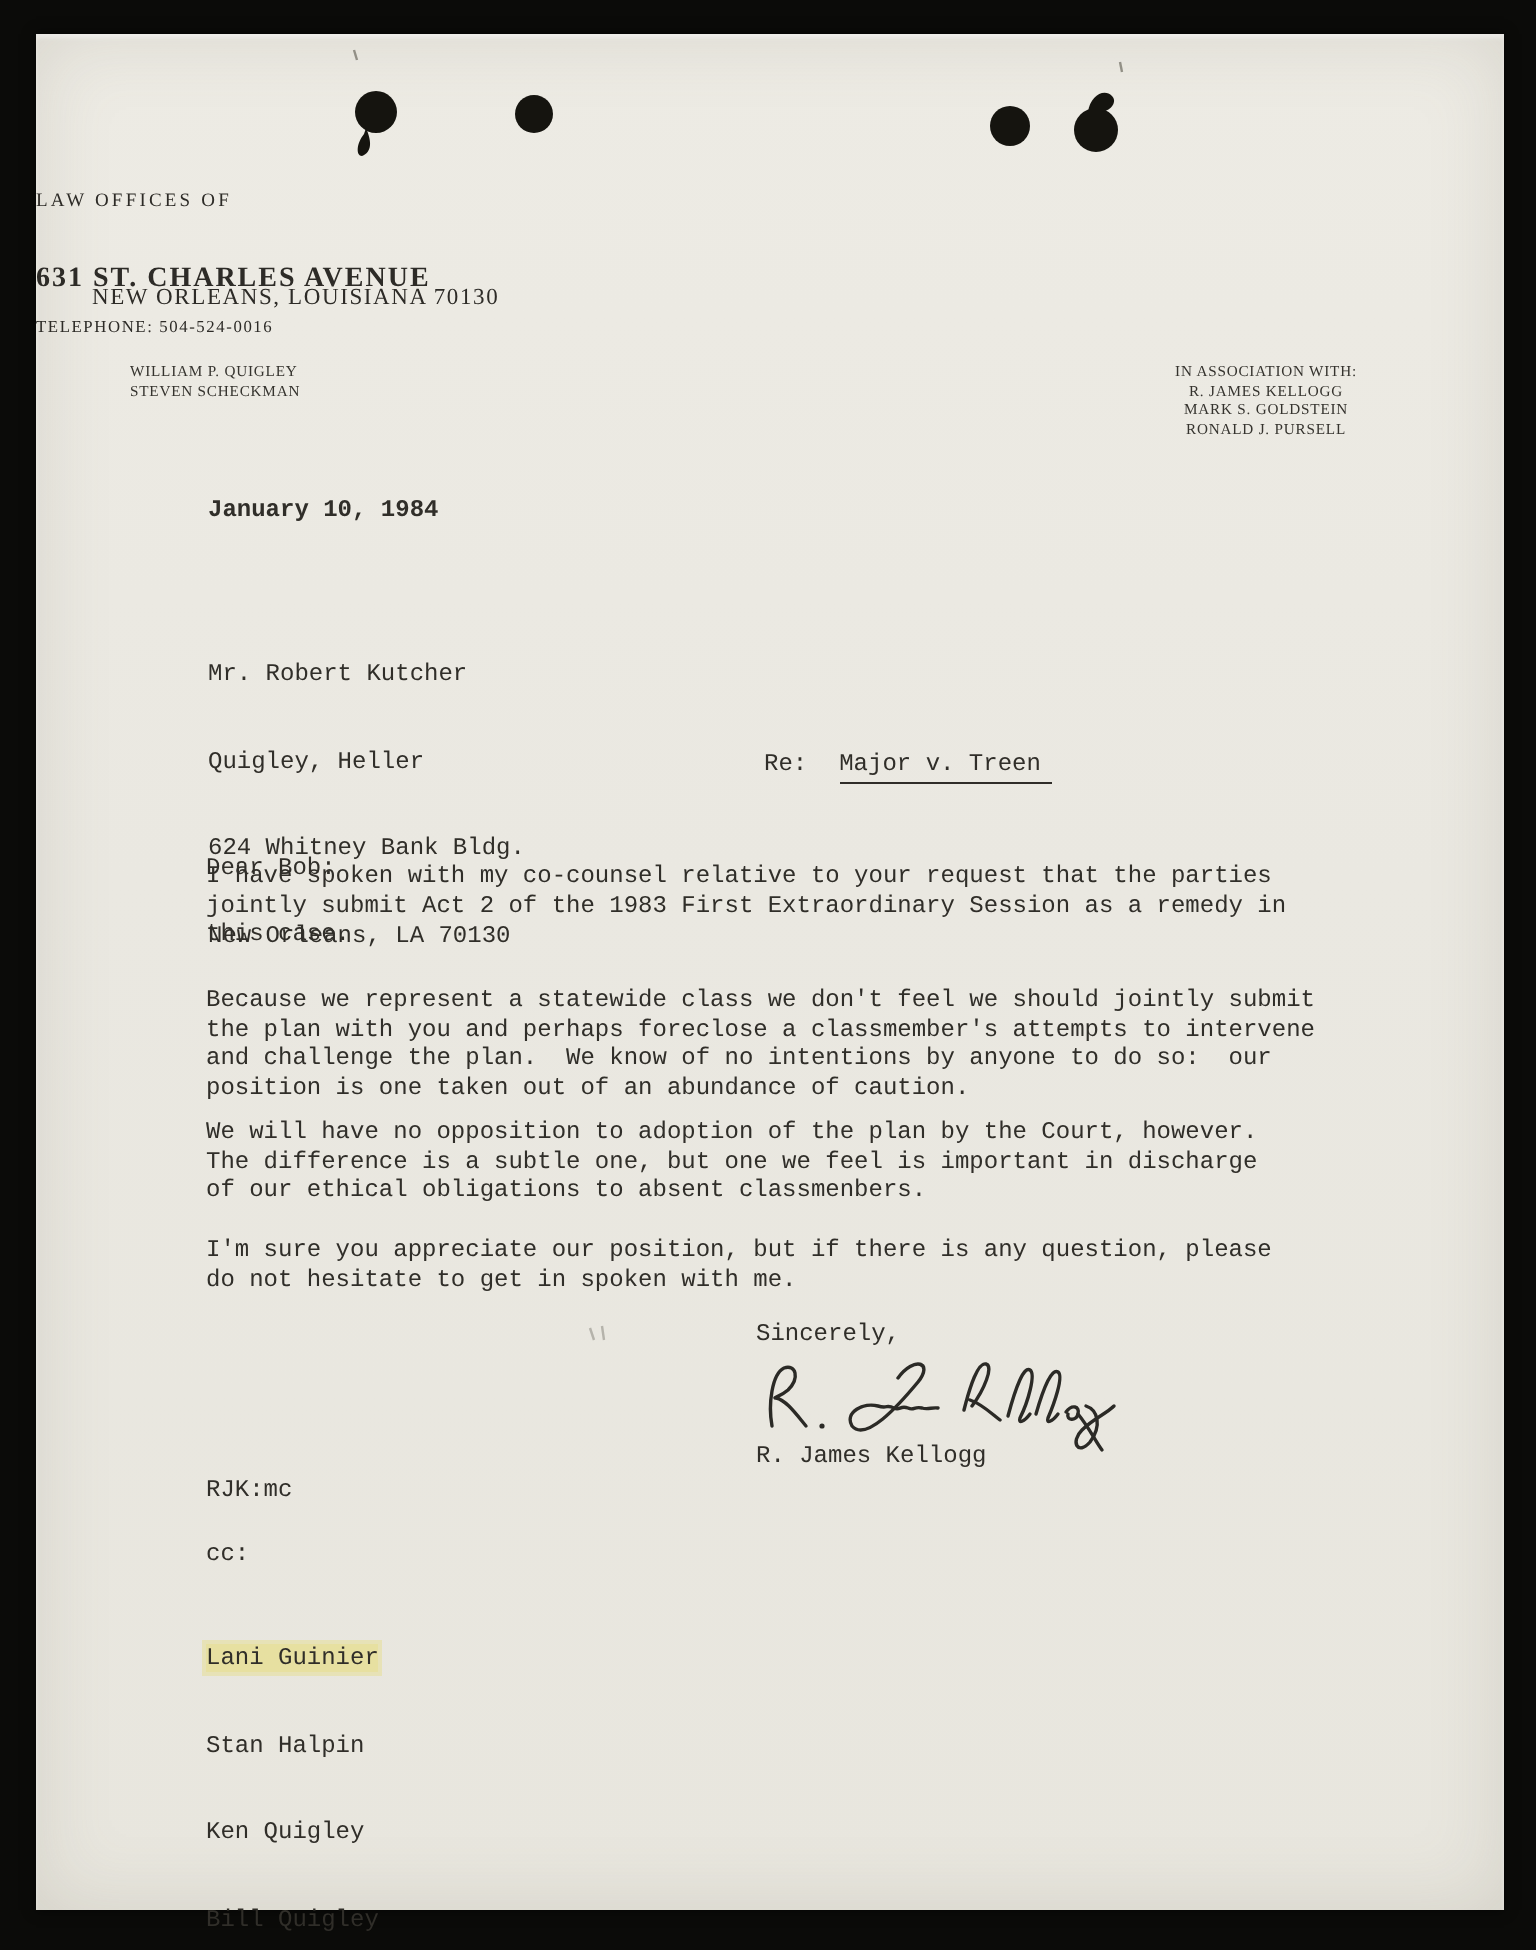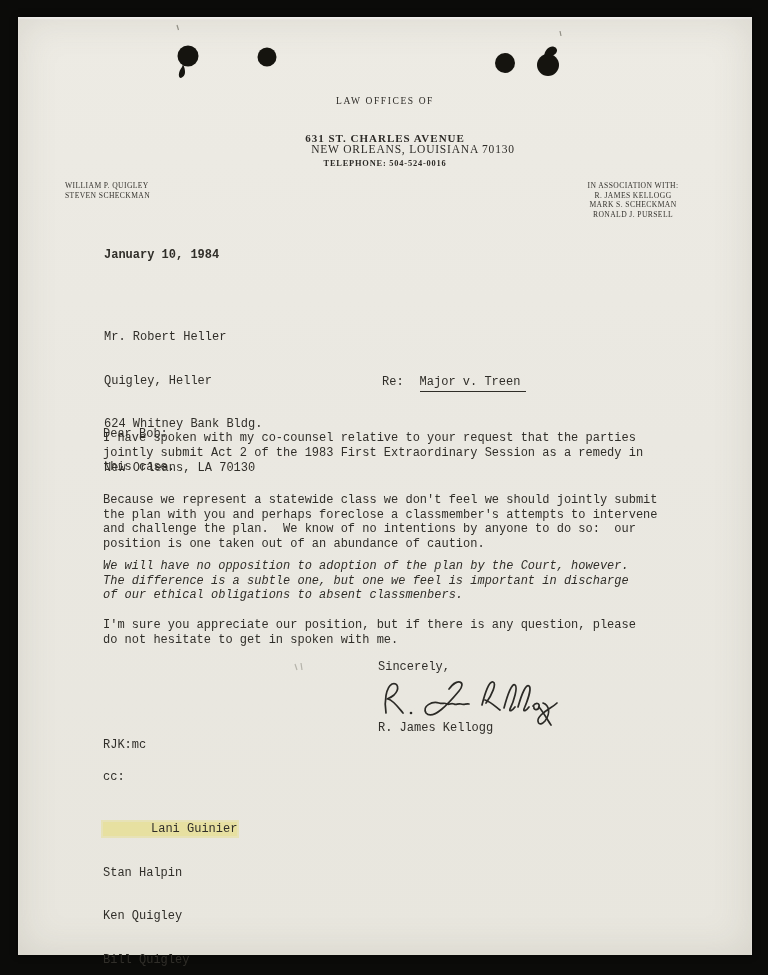--- a/index.html
+++ b/index.html
@@ -8,49 +8,49 @@
     background:#0b0b09;
     font-family:"Liberation Mono", monospace;
   }
   .paper{
     position:absolute;left:18px;top:17px;width:734px;height:938px;
     background:linear-gradient(180deg,#edebe4 0%,#eae8e1 45%,#e8e6de 100%);
     box-shadow:inset 0 0 38px rgba(120,115,100,0.18), inset 0 2px 2px rgba(255,255,255,0.8), 0 0 6px rgba(0,0,0,0.6);
   }
   .artifacts{position:absolute;left:0;top:0;pointer-events:none;}
   
-  .lh-center{position:absolute;left:0;width:734px;text-align:center;color:#2d2b27;
+  .lh-center{position:absolute;left:0;width:734px;color:#2d2b27;
     font-family:"Liberation Serif", serif;}
   .lh-tagline{top:79px;font-size:9.5px;letter-spacing:1.6px;}
   .lh-firm{top:89px;font-size:18.5px;letter-spacing:1.8px;}
-  .lh-addr1{top:115px;font-size:11px;letter-spacing:1px;font-weight:bold;}
+  .lh-addr1{top:115px;font-size:14px;letter-spacing:1px;font-weight:bold;}
   .lh-addr2{top:126px;font-size:11.5px;letter-spacing:0.8px;margin-left:28px;}
-  .lh-tel{top:142px;font-size:8.4px;letter-spacing:0.8px;font-weight:bold;}
+  .lh-tel{top:142px;font-size:8.4px;letter-spacing:0.8px;font-weight:normal;}
   .lh-side{position:absolute;font-family:"Liberation Serif", serif;font-size:7.6px;
     letter-spacing:0.4px;color:#35332e;line-height:9.6px;}
   .lh-partners{left:47px;top:164px;}
   .lh-assoc{left:553px;top:164px;width:124px;text-align:center;}
   
   .typed{position:absolute;color:#302e29;font-size:12px;line-height:14.5px;
     font-family:"Liberation Mono", monospace;white-space:pre-wrap;}
   .t-date{left:86px;top:231px;font-weight:bold;}
   .t-recipient{left:86px;top:284px;}
   .t-re{left:364px;top:358px;}
   .t-re .subject{display:inline-block;margin-left:16px;border-bottom:1.5px solid #2f2d28;padding:0 6px 1px 0;}
   .t-salutation{left:85px;top:382px;margin-top:28px;}
   .t-p1{left:85px;top:414px;}
   .t-p2{left:85px;top:476px;}
-  .t-p3{left:85px;top:542px;font-style:italic;}
+  .t-p3{left:85px;top:542px;}
   .t-p4{left:85px;top:601px;}
   .t-closing{left:360px;top:643px;}
   .t-signedname{left:360px;top:704px;}
   .t-initials{left:85px;top:721px;}
   .t-cc{left:85px;top:753px;}
   .t-cclist{left:85px;top:776px;}
-  .hl{background:rgba(230,219,110,0.55);box-shadow:0 0 0 2px rgba(230,219,110,0.35);padding-left:48px;}
+  .hl{background:rgba(230,219,110,0.55);box-shadow:0 0 0 2px rgba(230,219,110,0.35);}
   .sig{position:absolute;left:355px;top:655px;}
 </style>
 </head>
 <body>
 
 <div class="paper">
 
   <svg class="artifacts" width="734" height="938" viewBox="0 0 734 938">
     <g fill="#15140f" stroke="none">
       <circle cx="170" cy="39" r="10.5"></circle>
@@ -73,28 +73,28 @@
   <div class="lh-center lh-tel">TELEPHONE: 504-524-0016</div>
 
   <div class="lh-side lh-partners">
     <div>WILLIAM P. QUIGLEY</div>
     <div>STEVEN SCHECKMAN</div>
   </div>
 
   <div class="lh-side lh-assoc">
     <div>IN ASSOCIATION WITH:</div>
     <div>R. JAMES KELLOGG</div>
-    <div>MARK S. SCHECKMAN</div>
+    <div>MARK S. GOLDSTEIN</div>
     <div>RONALD J. PURSELL</div>
   </div>
 
   <div class="typed t-date">January 10, 1984</div>
 
   <div class="typed t-recipient">
-    <div>Mr. Robert Heller</div>
+    <div>Mr. Robert Kutcher</div>
     <div>Quigley, Heller</div>
     <div>624 Whitney Bank Bldg.</div>
     <div>New Orleans, LA 70130</div>
   </div>
 
   <div class="typed t-re"><span>Re:</span><span class="subject">Major v. Treen</span></div>
 
   <div class="typed t-salutation">Dear Bob:</div>
 
   <div class="typed t-p1">I have spoken with my co-counsel relative to your request that the parties

